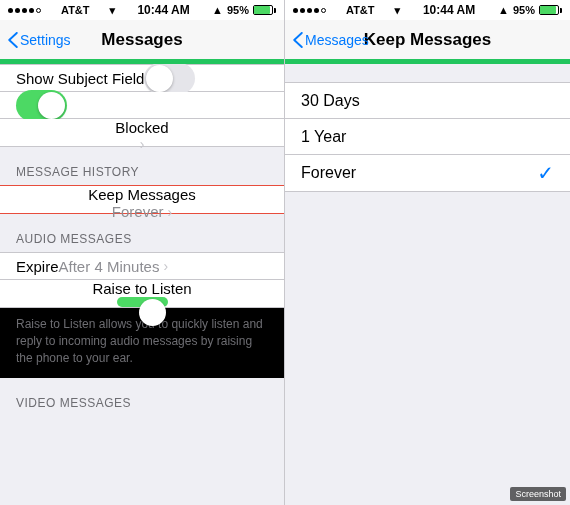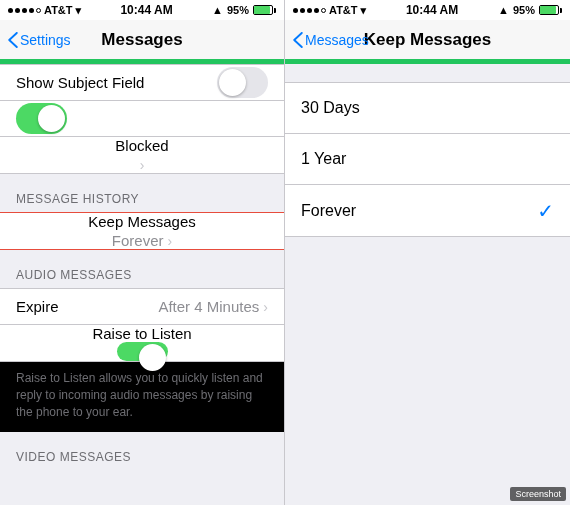--- a/index.html
+++ b/index.html
@@ -24,21 +24,21 @@
       background: #fff;
       height: 20px;
       display: flex;
       align-items: center;
       justify-content: space-between;
       padding: 0 8px;
       font-size: 11px;
       font-weight: 600;
       color: #000;
     }
-    .status-bar-left { display: flex; align-items: center; gap: 3px; }
+    .status-bar-left { display: flex; align-items: center; gap: 20px; }
     .status-bar-center { font-size: 12px; font-weight: 600; }
     .status-bar-right { display: flex; align-items: center; gap: 4px; font-size: 11px; }
     .battery {
       display: inline-flex;
       align-items: center;
       gap: 1px;
     }
     .battery-body {
       width: 20px; height: 10px;
       border: 1.5px solid #000;
@@ -99,23 +99,23 @@
     }
     .list-group {
       background: #fff;
       border-top: 1px solid #c8c7cc;
       border-bottom: 1px solid #c8c7cc;
       margin-bottom: 0;
     }
     .list-item {
       display: flex;
       align-items: center;
-      justify-content: space-between;
+      justify-content: flex-start;
       padding: 0 16px;
-      height: 36px;
+      height: 27px;
       background: #fff;
       border-bottom: 1px solid #c8c7cc;
       position: relative;
     }
     .list-item:last-child { border-bottom: none; flex-direction: column; }
     .list-item-label {
       font-size: 15px;
       color: #000;
     }
     .list-item-value {
@@ -180,21 +180,21 @@
       background: #fff;
       border-top: 1px solid #c8c7cc;
       border-bottom: 1px solid #c8c7cc;
       margin-top: 0;
     }
     .option-item {
       display: flex;
       align-items: center;
       justify-content: space-between;
       padding: 0 16px;
-      height: 51px;
+      height: 36px;
       background: #fff;
       border-bottom: 1px solid #c8c7cc;
     }
     .option-item:last-child { border-bottom: none; }
     .option-label {
       font-size: 16px;
       color: #000;
     }
     .checkmark {
       color: #007aff;

